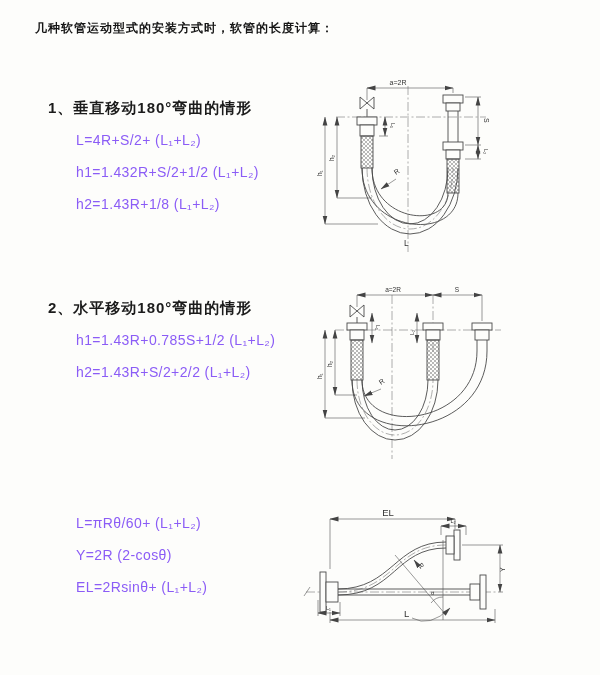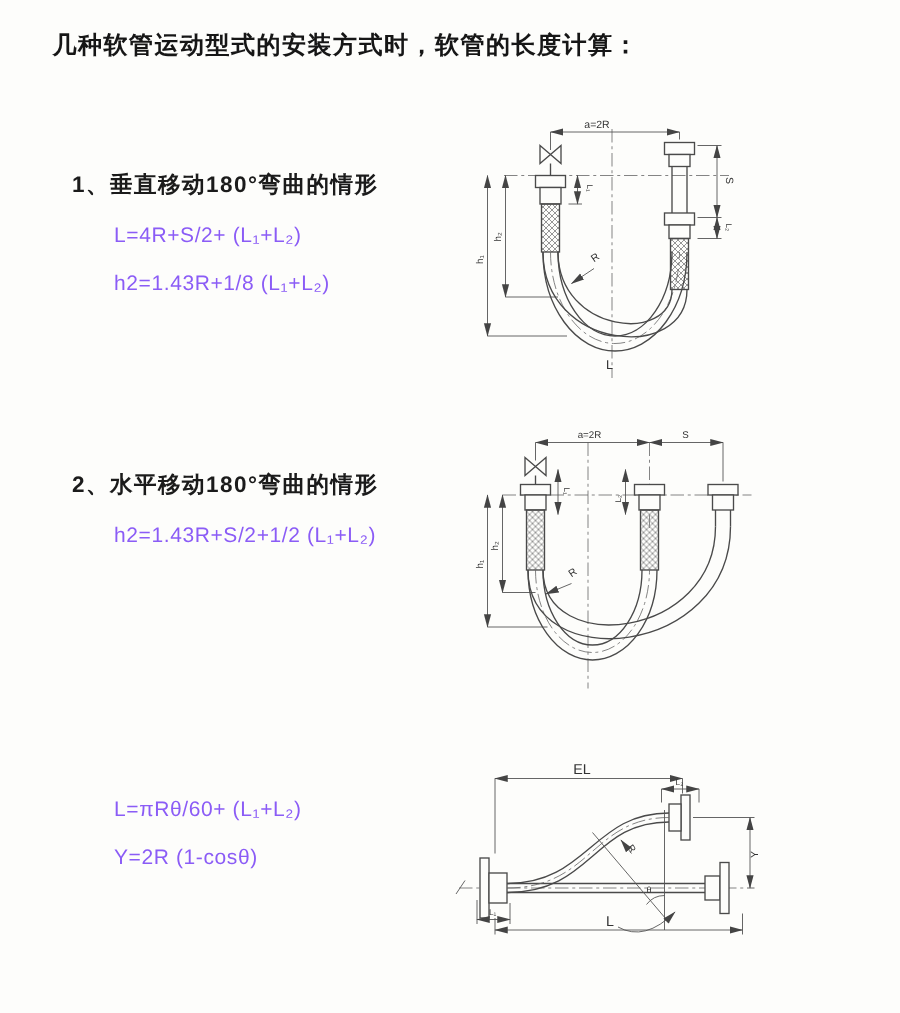--- a/index.html
+++ b/index.html
@@ -4,23 +4,23 @@
 <style>
   html,body{margin:0;padding:0;}
   body{
     width:600px;height:675px;position:relative;overflow:hidden;
     background:#fdfdfb;
     font-family:"Liberation Sans","DejaVu Sans",sans-serif;
     color:#1f1f1f;
   }
   .title{
     position:absolute;left:35px;top:20px;
-    font-size:16px;font-weight:bold;letter-spacing:1px;color:#161616;
-  }
-  .sec{position:absolute;left:0;margin-top:16px;}
+    font-size:12px;font-weight:bold;letter-spacing:1px;color:#161616;
+  }
+  .sec{position:absolute;left:0;}
   .sec-heading{
     margin-left:48px;font-size:15px;font-weight:bold;letter-spacing:1px;color:#1b1b1b;
     height:32px;line-height:20px;
   }
   .formula{
     margin-left:76px;font-size:14px;letter-spacing:0.4px;color:#8b5cf6;
     height:32px;line-height:20px;
   }
   svg{position:absolute;overflow:visible;}
   svg text{font-family:"Liberation Sans","DejaVu Sans",sans-serif;fill:#333;}
@@ -30,31 +30,34 @@
   .cl{stroke:#6a6a6a;stroke-width:0.55;fill:none;stroke-dasharray:9 2.5 2 2.5;}
 </style>
 </head>
 <body>
 
 <div class="title">几种软管运动型式的安装方式时，软管的长度计算：</div>
 
 <div class="sec" style="top:98px">
   <div class="sec-heading">1、垂直移动180°弯曲的情形</div>
   <div class="formula">L=4R+S/2+ (L₁+L₂)</div>
+  <div class="formula">h1=1.432R+S/2+1/2 (L₁+L₂)</div>
   <div class="formula">h2=1.43R+1/8 (L₁+L₂)</div>
 </div>
 
 <div class="sec" style="top:298px">
   <div class="sec-heading">2、水平移动180°弯曲的情形</div>
-  <div class="formula">h2=1.43R+S/2+1/2 (L₁+L₂)</div>
+  <div class="formula">h1=1.43R+0.785S+1/2 (L₁+L₂)</div>
+  <div class="formula">h2=1.43R+S/2+2/2 (L₁+L₂)</div>
 </div>
 
 <div class="sec" style="top:513px">
   <div class="formula">L=πRθ/60+ (L₁+L₂)</div>
-  <div class="formula">Y=2R (1-cosθ)</div>
+  <div class="formula">Y=2R (2-cosθ)</div>
+  <div class="formula">EL=2Rsinθ+ (L₁+L₂)</div>
 </div>
 
 <svg style="left:300px;top:72px" width="240" height="190" viewBox="0 0 240 190">
   <defs>
     <pattern id="hA" patternUnits="userSpaceOnUse" width="4" height="4">
       <path d="M0,4 L4,0 M0,0 L4,4" stroke="#8a8a8a" stroke-width="0.6"></path>
     </pattern>
     <marker id="a1" orient="auto" markerUnits="userSpaceOnUse" markerWidth="9" markerHeight="6" refX="8.5" refY="3">
       <path d="M0,0.6 L9,3 L0,5.4 Z" fill="#444"></path>
     </marker>

